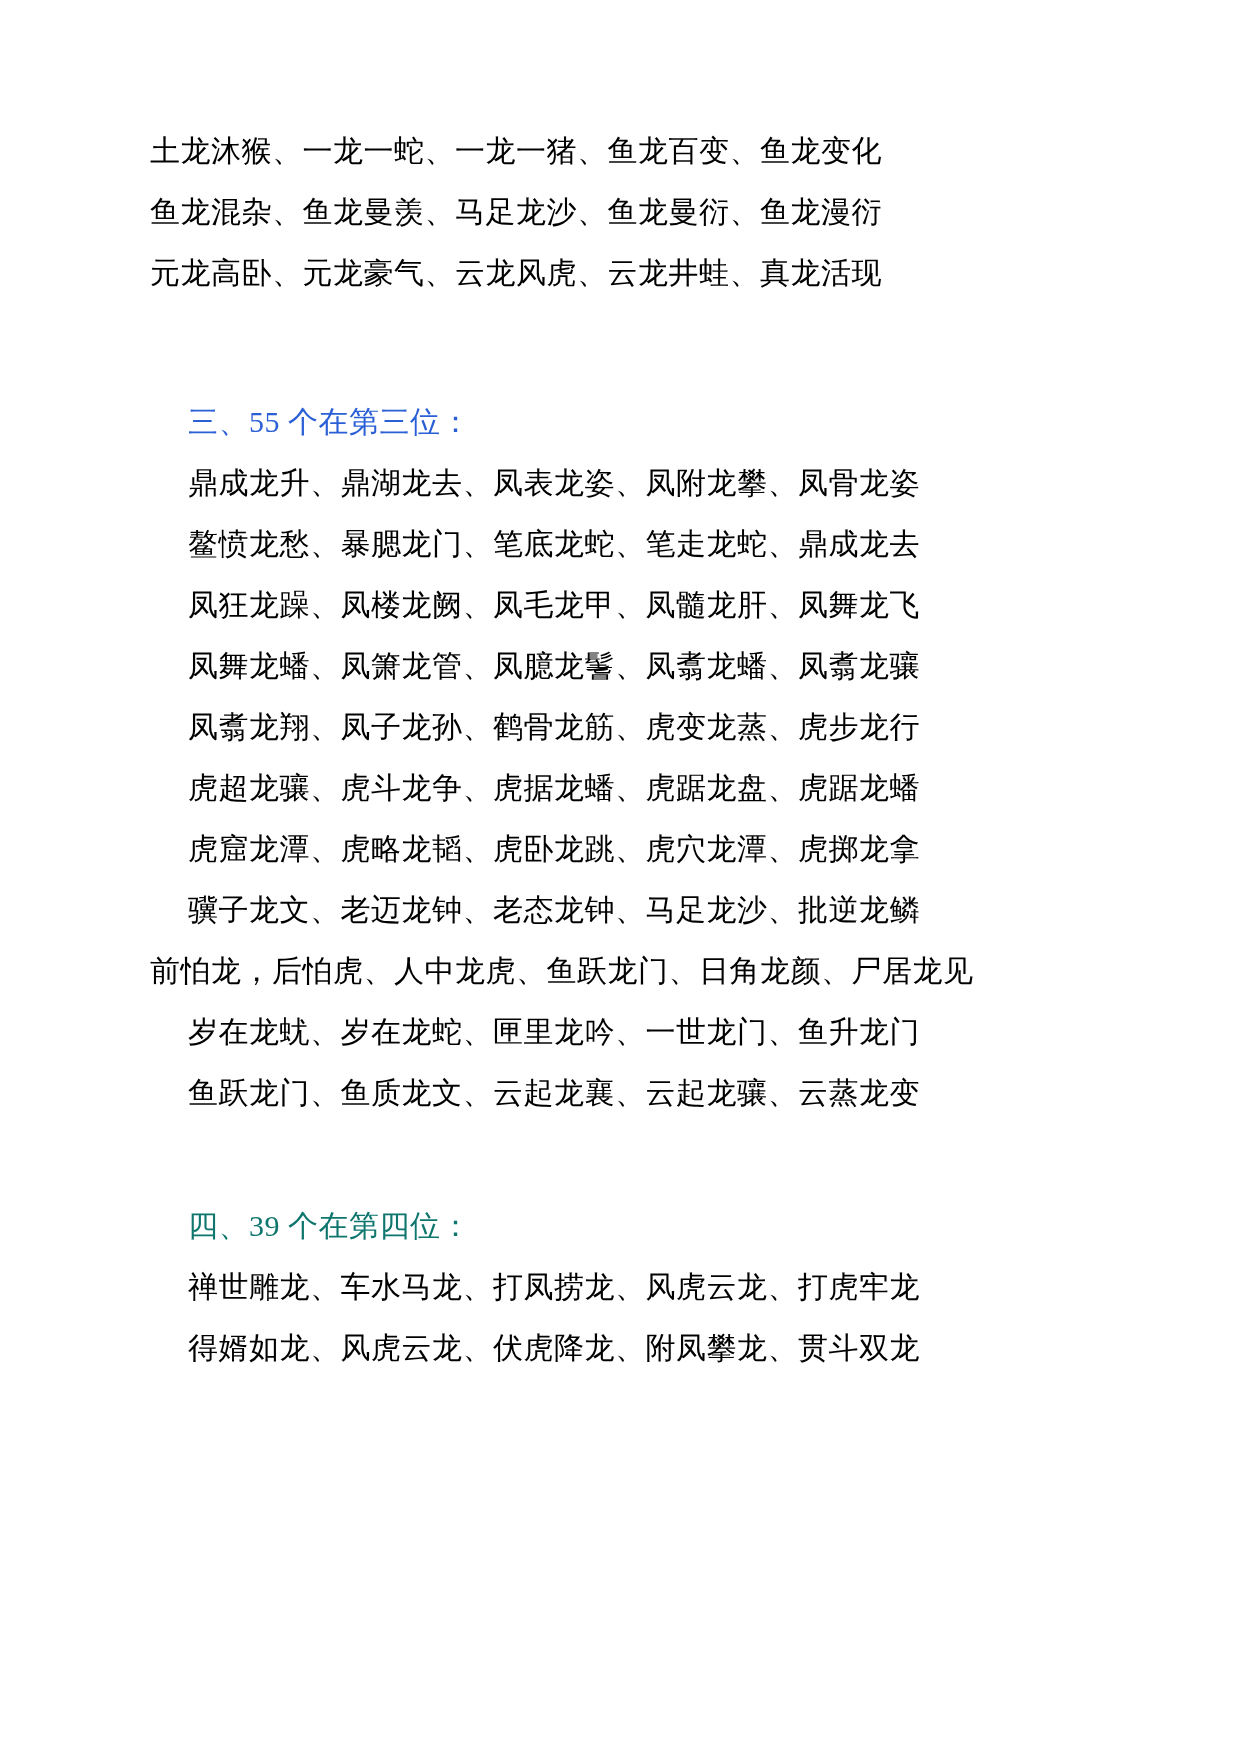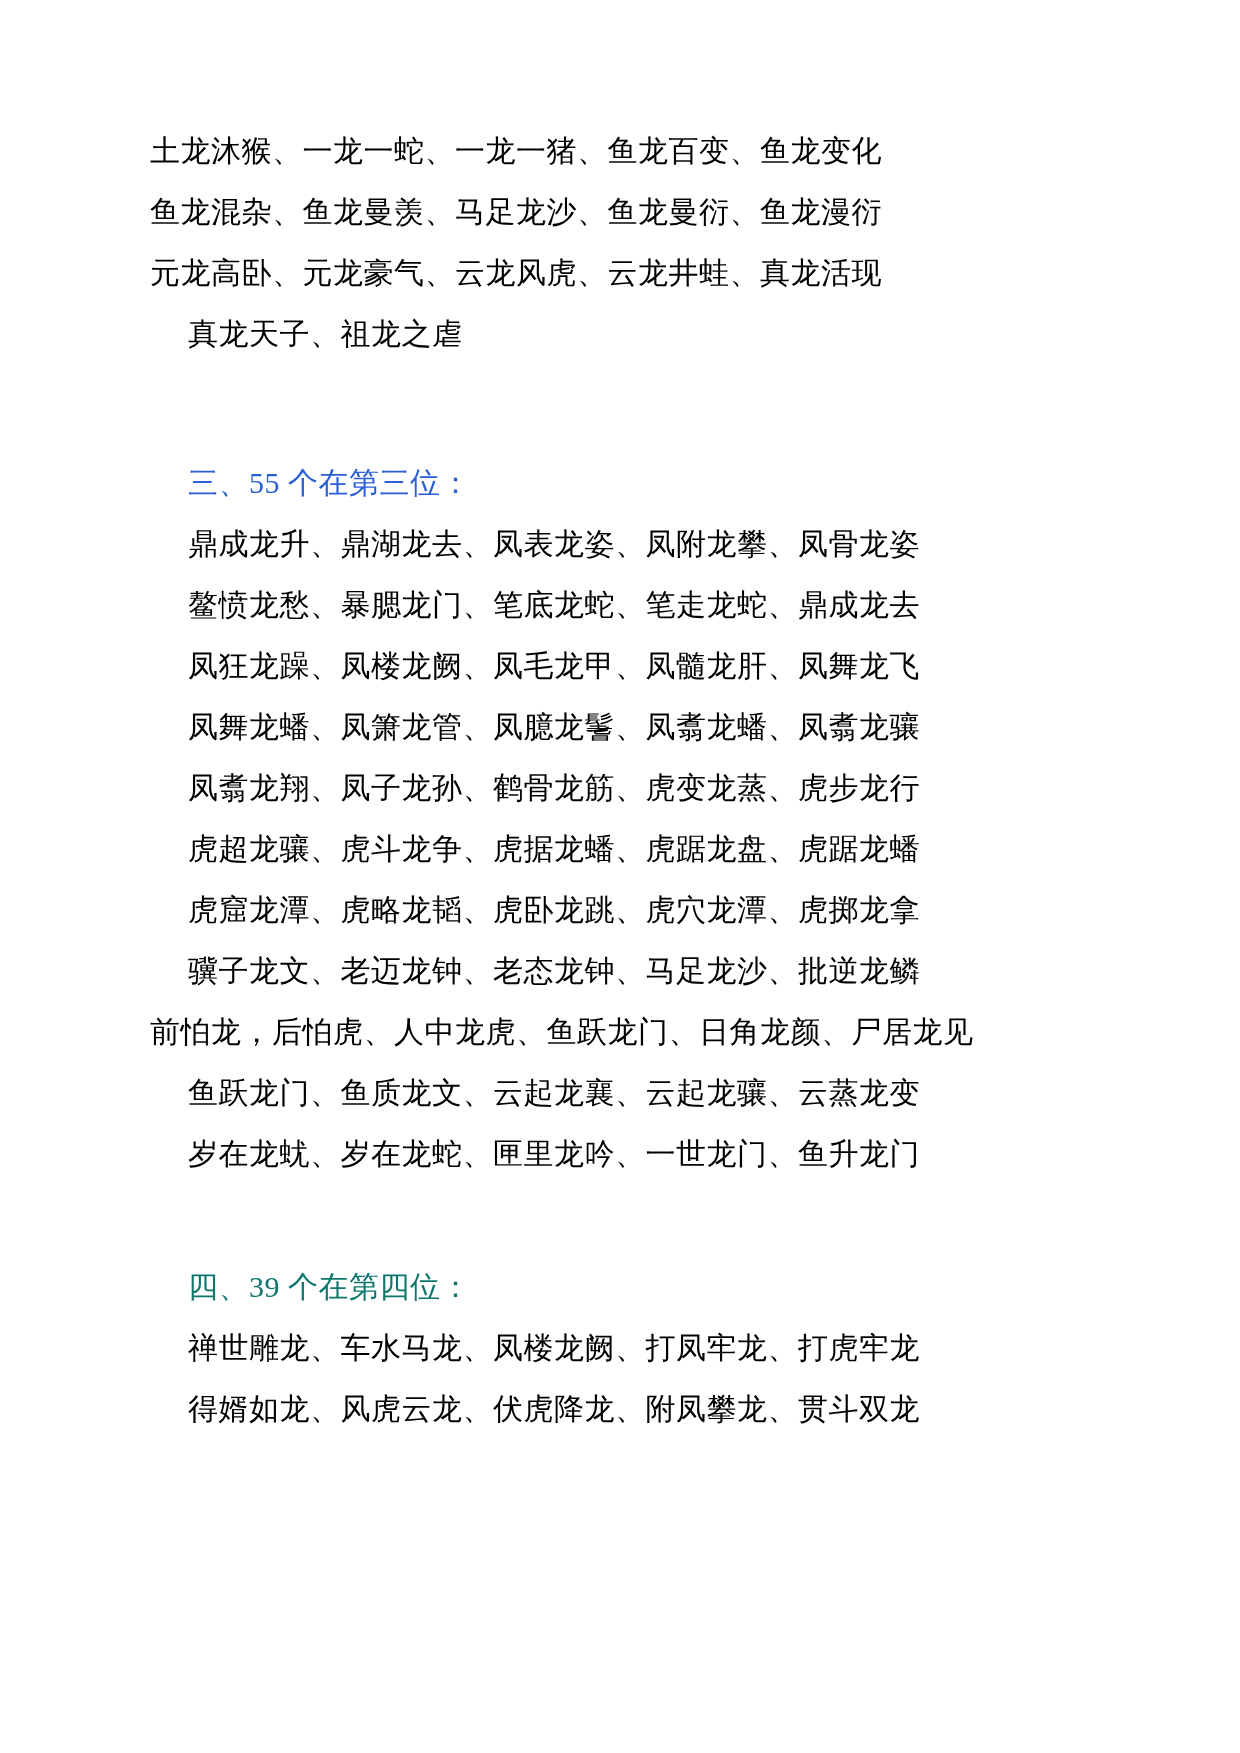--- a/index.html
+++ b/index.html
@@ -61,32 +61,31 @@
   }
 </style>
 </head>
 <body>
 
 <div class="page">
   <div class="doc-body" id="doc-body">
       <p class="para flush">土龙沐猴、一龙一蛇、一龙一猪、鱼龙百变、鱼龙变化</p>
       <p class="para flush">鱼龙混杂、鱼龙曼羡、马足龙沙、鱼龙曼衍、鱼龙漫衍</p>
       <p class="para flush">元龙高卧、元龙豪气、云龙风虎、云龙井蛙、真龙活现</p>
-      <p class="para indent">真龙天子、祖龙之虐</p>
       <div class="spacer-lg"></div>
       <p class="section-head blue">三、55 个在第三位：</p>
       <p class="para indent">鼎成龙升、鼎湖龙去、凤表龙姿、凤附龙攀、凤骨龙姿</p>
       <p class="para indent">鳌愤龙愁、暴腮龙门、笔底龙蛇、笔走龙蛇、鼎成龙去</p>
       <p class="para indent">凤狂龙躁、凤楼龙阙、凤毛龙甲、凤髓龙肝、凤舞龙飞</p>
       <p class="para indent">凤舞龙蟠、凤箫龙管、凤臆龙鬐、凤翥龙蟠、凤翥龙骧</p>
       <p class="para indent">凤翥龙翔、凤子龙孙、鹤骨龙筋、虎变龙蒸、虎步龙行</p>
       <p class="para indent">虎超龙骧、虎斗龙争、虎据龙蟠、虎踞龙盘、虎踞龙蟠</p>
       <p class="para indent">虎窟龙潭、虎略龙韬、虎卧龙跳、虎穴龙潭、虎掷龙拿</p>
       <p class="para indent">骥子龙文、老迈龙钟、老态龙钟、马足龙沙、批逆龙鳞</p>
       <p class="para flush">前怕龙，后怕虎、人中龙虎、鱼跃龙门、日角龙颜、尸居龙见</p>
+      <p class="para indent">岁在龙蚘、岁在龙蛇、匣里龙吟、一世龙门、鱼升龙门</p>
       <p class="para indent">鱼跃龙门、鱼质龙文、云起龙襄、云起龙骧、云蒸龙变</p>
-      <p class="para indent">岁在龙蚘、岁在龙蛇、匣里龙吟、一世龙门、鱼升龙门</p>
       <div class="spacer-md"></div>
       <p class="section-head plain">四、39 个在第四位：</p>
-      <p class="para indent">禅世雕龙、车水马龙、凤楼龙阙、打凤牢龙、打虎牢龙</p>
+      <p class="para indent">禅世雕龙、车水马龙、打凤捞龙、风虎云龙、打虎牢龙</p>
       <p class="para indent">得婿如龙、风虎云龙、伏虎降龙、附凤攀龙、贯斗双龙</p>
     </div>
 </div>
 
 </body></html>

